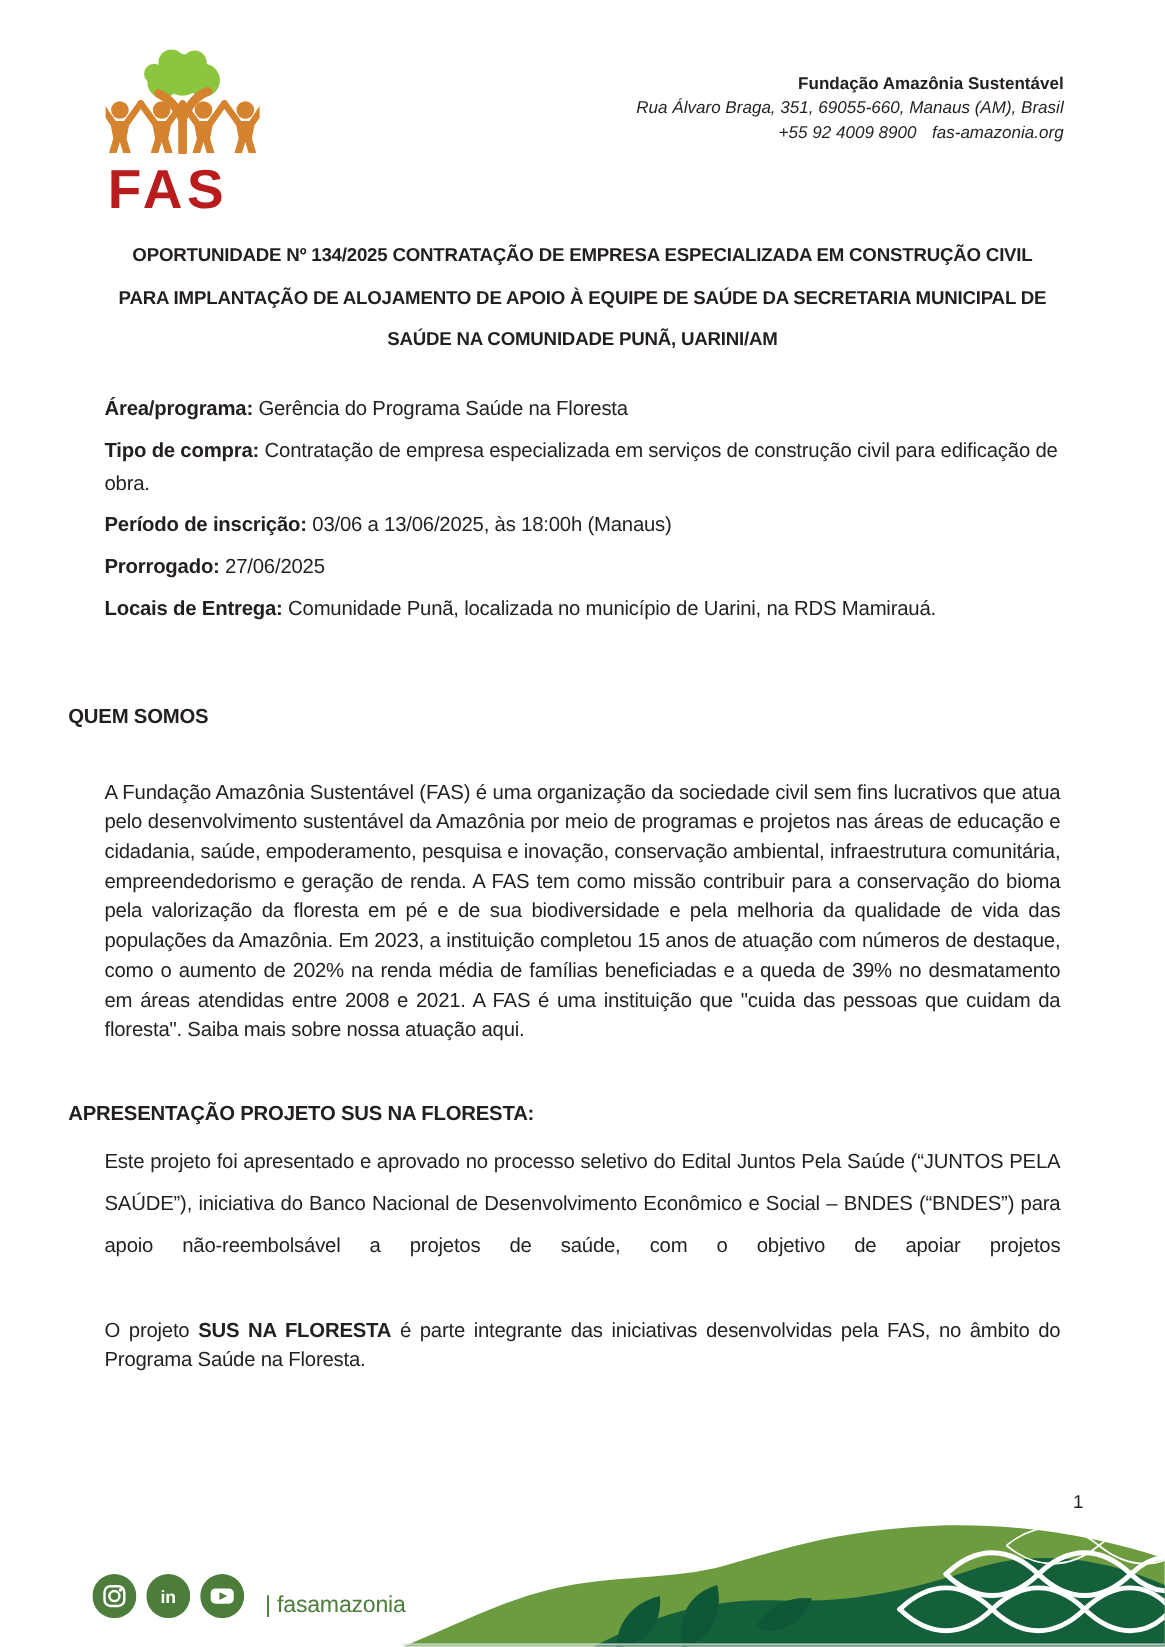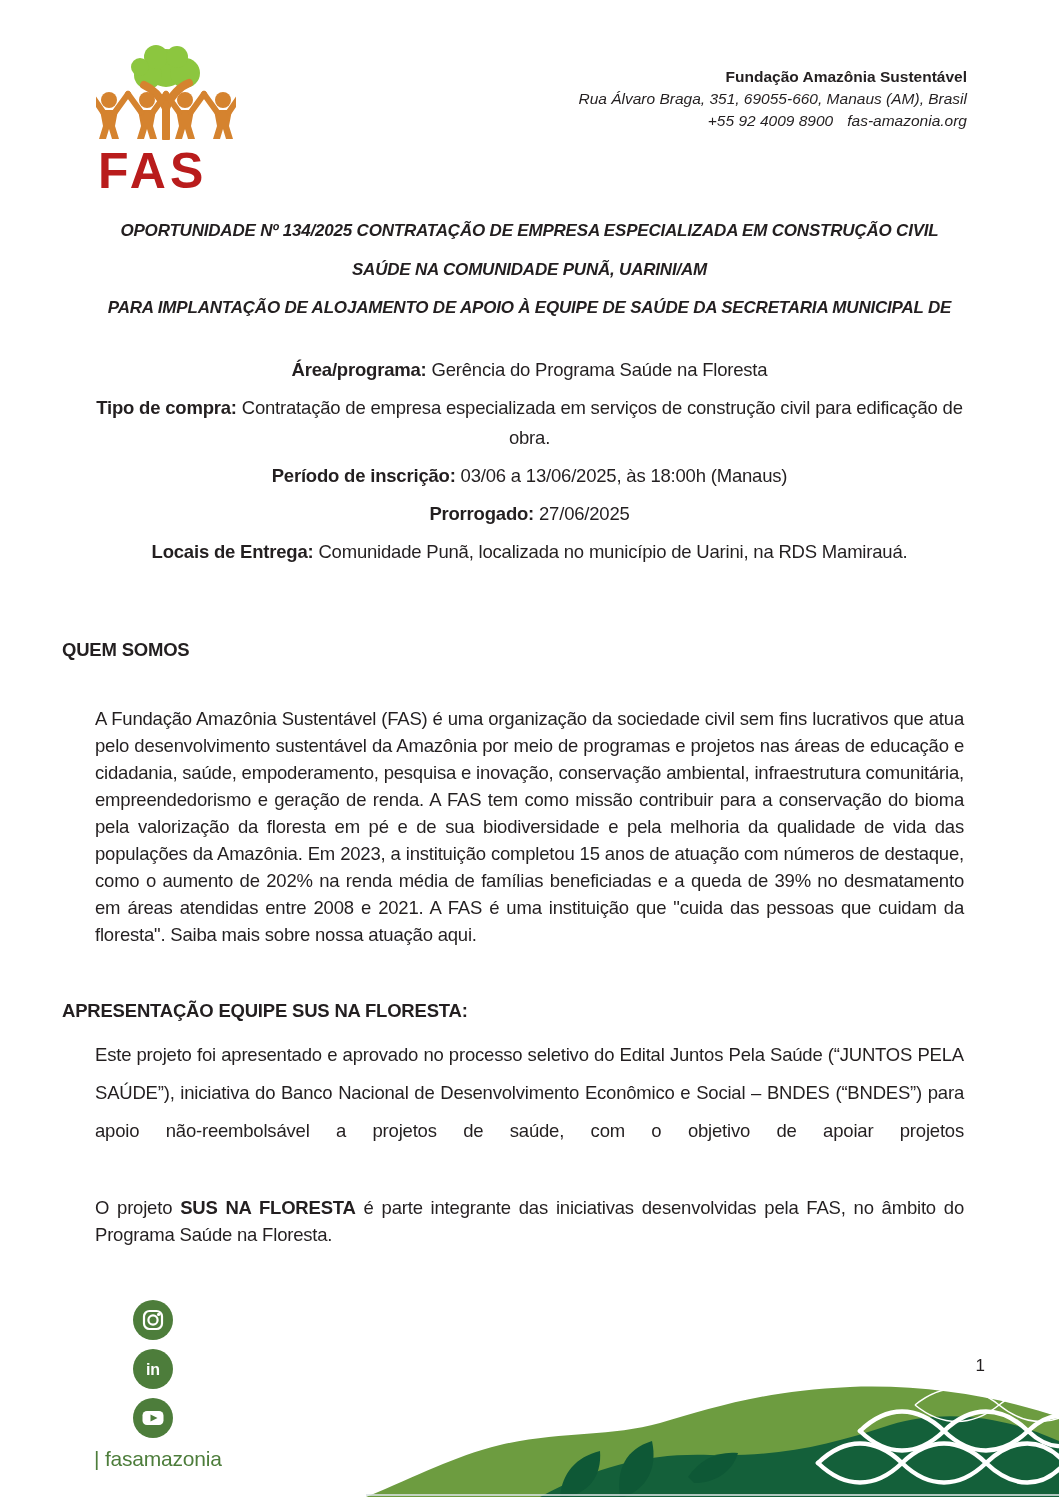--- a/index.html
+++ b/index.html
@@ -29,25 +29,25 @@
   .contact .it { font-style:italic; }
   .contact .site { margin-left:14px; }
 
   
   .doc-title {
     margin:16px 95px 0;
     text-align:center;
     font-size:17px; font-weight:700;
     line-height:38.5px; letter-spacing:-0.2px;
   }
-  .doc-title .tline { display:block; white-space:nowrap;font-style:italic; }
+  .doc-title .tline { display:block; white-space:nowrap; }
 
   
   .details { margin:27px 95px 0; font-size:18.5px; letter-spacing:-0.2px; }
-  .details p { line-height:30px; margin-bottom:8px;text-align:center; }
+  .details p { line-height:30px; margin-bottom:8px; }
   .details strong { font-weight:700; }
 
   
   .sec-heading {
     margin:72px 62px 0;
     font-size:18.5px; font-weight:700; letter-spacing:-0.2px;
   }
   .sec-heading.second { margin-top:52px; }
   .body-par {
     margin:44px 95px 0;
@@ -61,21 +61,21 @@
   .page-number {
     position:absolute; top:1356px; right:74px;
     font-size:17px; color:#231f20;
   }
 
   
   .footer { position:absolute; left:0; bottom:0; width:1059px; height:132px; }
   .footer svg.wave { position:absolute; left:0; bottom:0; width:1059px; height:132px; display:block; }
   .social {
     position:absolute; left:84px; bottom:26px;
-    display:flex; align-items:center; gap:9px; z-index:2;flex-direction:column;
+    display:flex; align-items:flex-end; gap:9px; z-index:2;
   }
   .social .badge { width:40px; height:40px; display:block; cursor:pointer; }
   .handle {
     color:#4d7d3b; font-size:21px; font-weight:400;
     letter-spacing:-0.2px; margin-left:10px;
   }
 </style>
 </head>
 <body>
 
@@ -135,36 +135,36 @@
 
     <div class="contact">
       <div class="org">Fundação Amazônia Sustentável</div>
       <div class="it">Rua Álvaro Braga, 351, 69055-660, Manaus (AM), Brasil</div>
       <div class="it"><span>+55 92 4009 8900</span><span class="site">fas-amazonia.org</span></div>
     </div>
   </div>
 
   <h1 class="doc-title">
     <span class="tline">OPORTUNIDADE Nº 134/2025 CONTRATAÇÃO DE EMPRESA ESPECIALIZADA EM CONSTRUÇÃO CIVIL</span>
+    <span class="tline">PARA IMPLANTAÇÃO DE ALOJAMENTO DE APOIO À EQUIPE DE SAÚDE DA SECRETARIA MUNICIPAL DE</span>
     <span class="tline">SAÚDE NA COMUNIDADE PUNÃ, UARINI/AM</span>
-    <span class="tline">PARA IMPLANTAÇÃO DE ALOJAMENTO DE APOIO À EQUIPE DE SAÚDE DA SECRETARIA MUNICIPAL DE</span>
   </h1>
 
   <div class="details">
     <p><strong>Área/programa:</strong> <span>Gerência do Programa Saúde na Floresta</span></p>
     <p><strong>Tipo de compra:</strong> <span>Contratação de empresa especializada em serviços de construção civil para edificação de obra.</span></p>
     <p><strong>Período de inscrição:</strong> <span>03/06 a 13/06/2025, às 18:00h (Manaus)</span></p>
     <p><strong>Prorrogado:</strong> <span>27/06/2025</span></p>
     <p><strong>Locais de Entrega:</strong> <span>Comunidade Punã, localizada no município de Uarini, na RDS Mamirauá.</span></p>
   </div>
 
   <h2 class="sec-heading">QUEM SOMOS</h2>
   <p class="body-par">A Fundação Amazônia Sustentável (FAS) é uma organização da sociedade civil sem fins lucrativos que atua pelo desenvolvimento sustentável da Amazônia por meio de programas e projetos nas áreas de educação e cidadania, saúde, empoderamento, pesquisa e inovação, conservação ambiental, infraestrutura comunitária, empreendedorismo e geração de renda. A FAS tem como missão contribuir para a conservação do bioma pela valorização da floresta em pé e de sua biodiversidade e pela melhoria da qualidade de vida das populações da Amazônia. Em 2023, a instituição completou 15 anos de atuação com números de destaque, como o aumento de 202% na renda média de famílias beneficiadas e a queda de 39% no desmatamento em áreas atendidas entre 2008 e 2021. A FAS é uma instituição que "cuida das pessoas que cuidam da floresta". Saiba mais sobre nossa atuação aqui.</p>
 
-  <h2 class="sec-heading second">APRESENTAÇÃO EQUIPE SUS NA FLORESTA:</h2>
+  <h2 class="sec-heading second">APRESENTAÇÃO PROJETO SUS NA FLORESTA:</h2>
   <p class="body-par tight fill-last">Este projeto foi apresentado e aprovado no processo seletivo do Edital Juntos Pela Saúde (“JUNTOS PELA SAÚDE”), iniciativa do Banco Nacional de Desenvolvimento Econômico e Social – BNDES (“BNDES”) para apoio não-reembolsável a projetos de saúde, com o objetivo de apoiar projetos</p>
   <p class="body-par"><span>O projeto </span><strong>SUS NA FLORESTA</strong><span> é parte integrante das iniciativas desenvolvidas pela FAS, no âmbito do Programa Saúde na Floresta.</span></p>
 
   <div class="page-number">1</div>
 
   <div class="footer">
     <svg class="wave" viewBox="0 0 1059 132" preserveAspectRatio="none" aria-hidden="true">
 
       <path fill="#6d9c40" d="M366 132 C420 110 452 92 500 80 C560 66 610 72 660 58 C710 44 760 26 850 22 C925 19 1000 32 1059 52 L1059 132 Z"></path>
 

